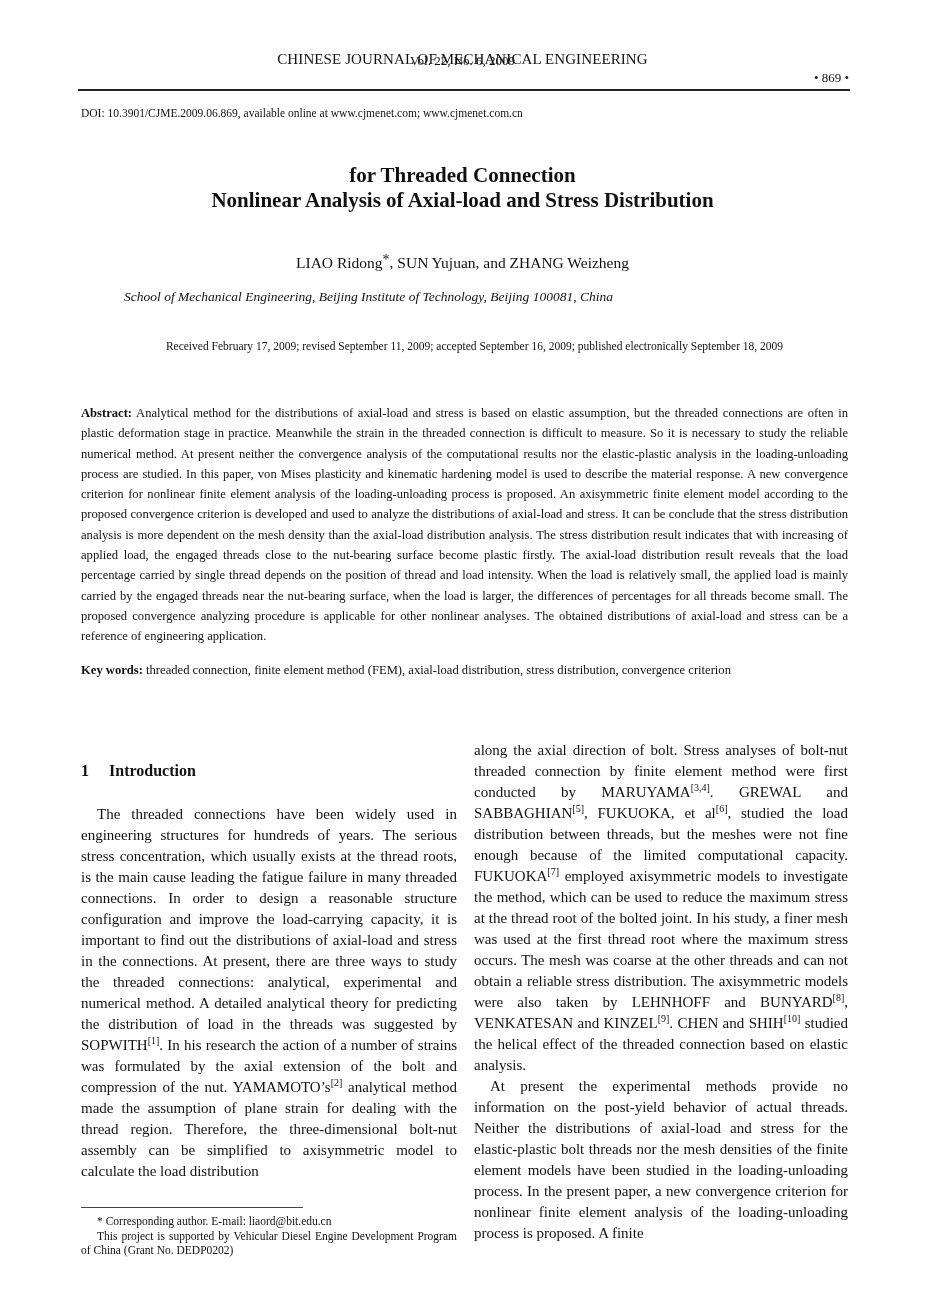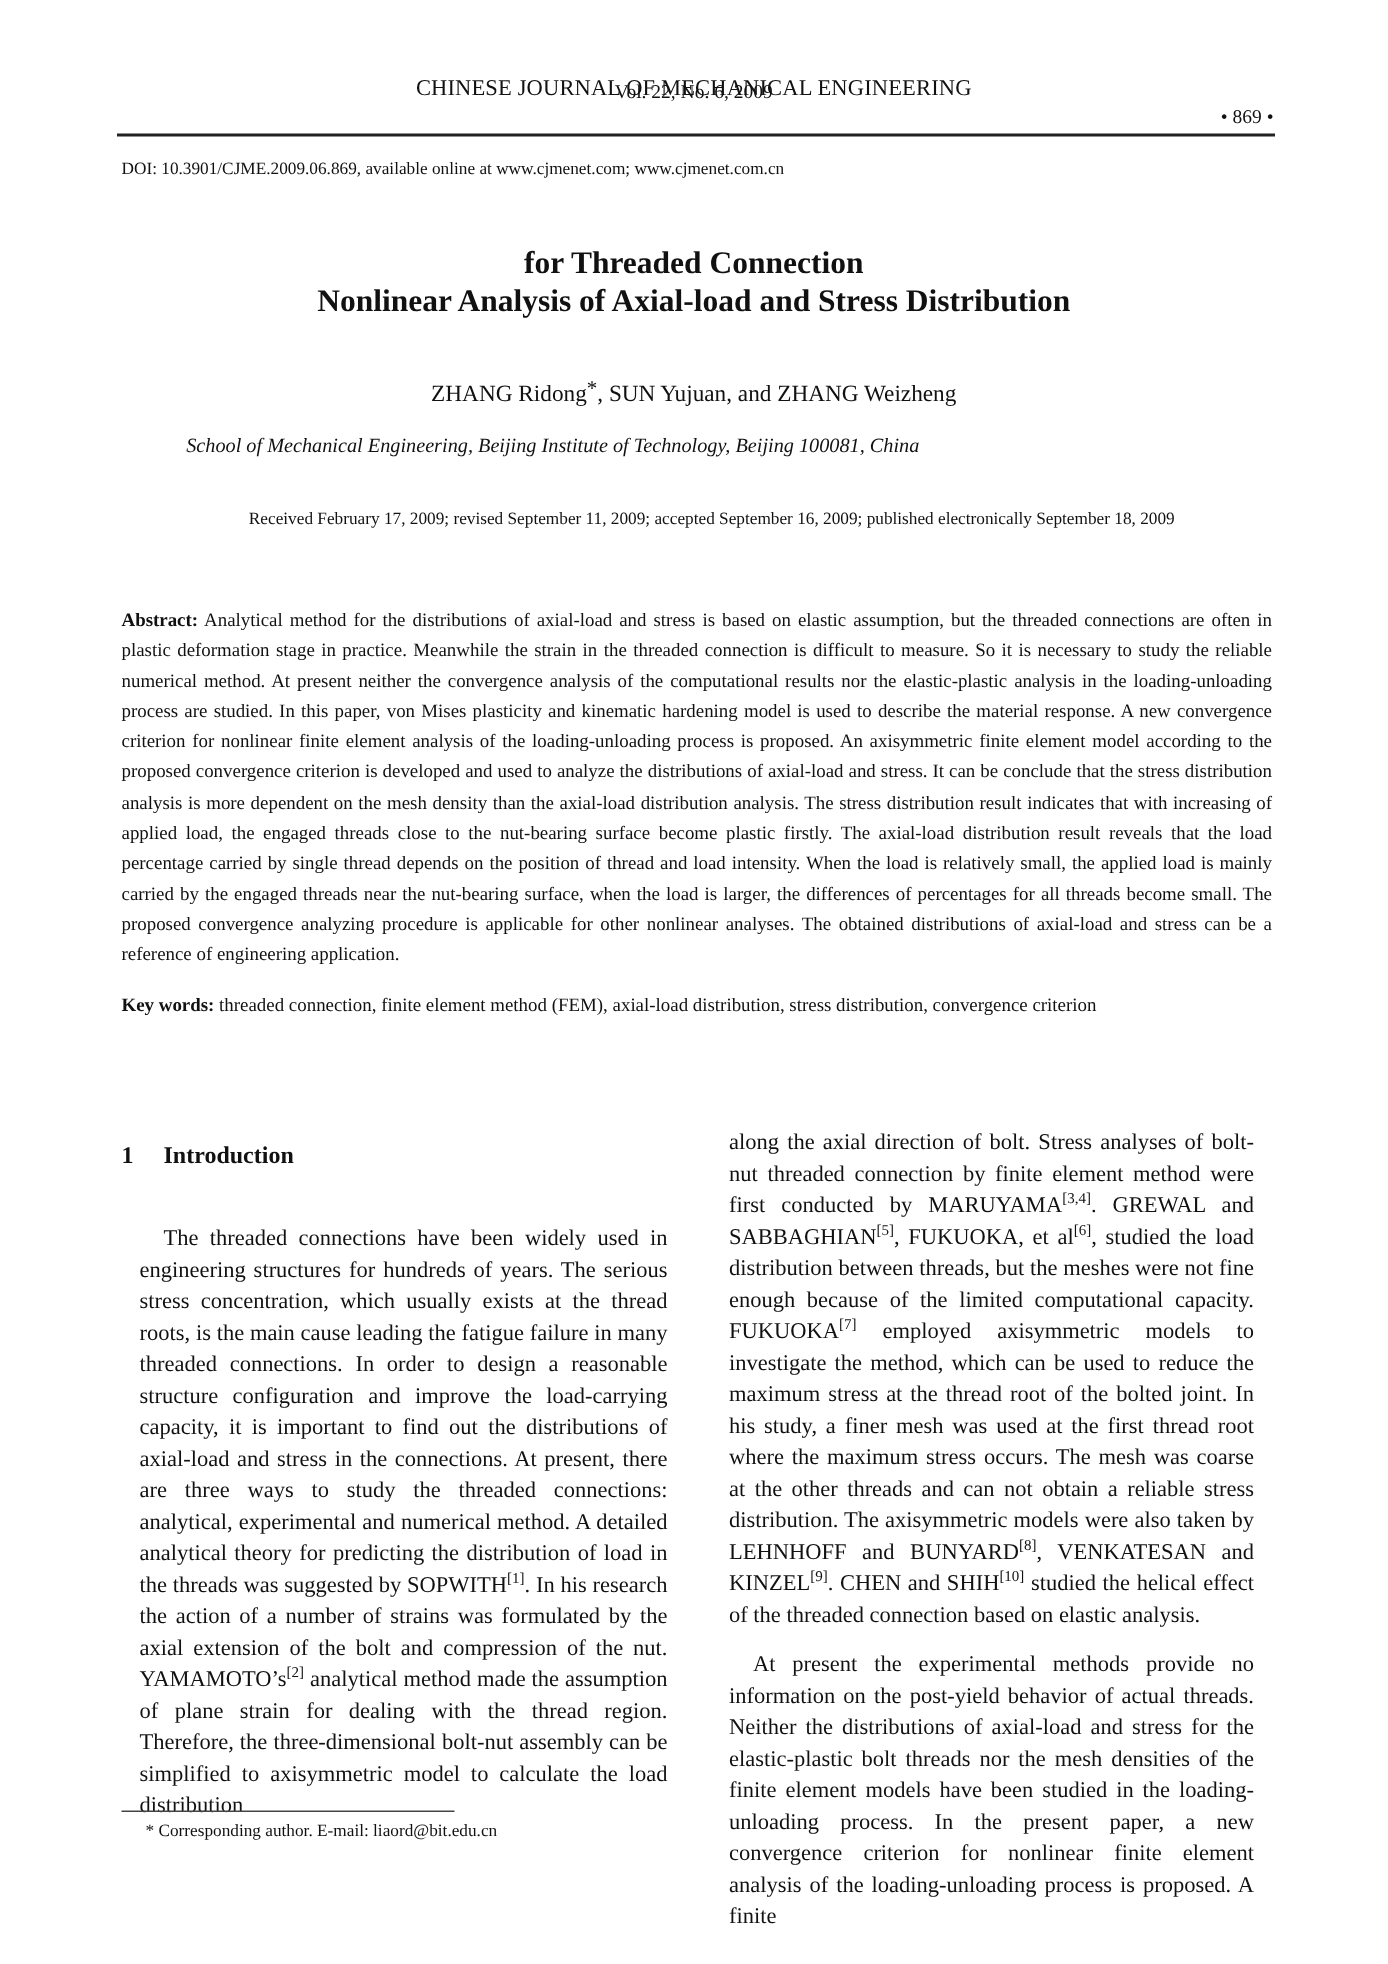--- a/index.html
+++ b/index.html
@@ -17,42 +17,42 @@
   .affil { left: 0; width: 737px; top: 289px; text-align: center; font-size: 13.5px; font-style: italic; }
   .received { left: 0; width: 925px; top: 340px; text-align: center; font-size: 11.5px; margin-left: 12px; }
   .abstract { left: 81px; width: 767px; top: 376px; font-size: 12.6px; line-height: 20.3px; text-align: justify; margin-top: 27px; }
   .keywords { left: 81px; width: 767px; top: 661px; font-size: 12.6px; line-height: 18px; }
   b.lbl { font-weight: bold; }
   .col { font-size: 15px; line-height: 21px; text-align: justify; }
   .col-left { left: 81px; width: 376px; font-family: Liberation Serif, serif; }
   .col-right { left: 474px; width: 374px; top: 740px; }
   .sec-head { left: 81px; top: 762px; font-size: 16px; font-weight: bold; }
   .sec-head .num { display: inline-block; width: 28px; }
-  .col p { margin: 12px; }
+  .col p { margin: 0; }
   .indent { text-indent: 16px; }
   .col sup { font-size: 10px; vertical-align: 6px; line-height: 0; }
   .fn-rule { left: 81px; width: 222px; top: 1207px; height: 1px; background: #444; }
   .footnotes { left: 81px; width: 376px; top: 1214px; font-size: 11.5px; line-height: 14.5px; text-align: justify; }
   .footnotes p { margin: 0; }
 </style>
 </head>
 <body>
 
 <div class="abs journal">CHINESE JOURNAL OF MECHANICAL ENGINEERING</div>
 <div class="abs volume">Vol. 22, No. 6, 2009</div>
 <div class="abs pageno">• 869 •</div>
 <div class="abs rule"></div>
 <div class="abs doi">DOI: 10.3901/CJME.2009.06.869, available online at www.cjmenet.com; www.cjmenet.com.cn</div>
 
 <div class="abs title">
   <div>for Threaded Connection</div>
   <div>Nonlinear Analysis of Axial-load and Stress Distribution</div>
 </div>
 
-<div class="abs authors"><span>ZHANG Ridong</span><sup>*</sup><span>, SUN Yujuan, and ZHANG Weizheng</span></div>
+<div class="abs authors"><span>LIAO Ridong</span><sup>*</sup><span>, SUN Yujuan, and ZHANG Weizheng</span></div>
 
 <div class="abs affil">School of Mechanical Engineering, Beijing Institute of Technology, Beijing 100081, China</div>
 
 <div class="abs received">Received February 17, 2009; revised September 11, 2009; accepted September 16, 2009; published electronically September 18, 2009</div>
 
 <div class="abs abstract"><b class="lbl">Abstract:</b> <span>Analytical method for the distributions of axial-load and stress is based on elastic assumption, but the threaded connections are often in plastic deformation stage in practice. Meanwhile the strain in the threaded connection is difficult to measure. So it is necessary to study the reliable numerical method. At present neither the convergence analysis of the computational results nor the elastic-plastic analysis in the loading-unloading process are studied. In this paper, von Mises plasticity and kinematic hardening model is used to describe the material response. A new convergence criterion for nonlinear finite element analysis of the loading-unloading process is proposed. An axisymmetric finite element model according to the proposed convergence criterion is developed and used to analyze the distributions of axial-load and stress. It can be conclude that the stress distribution analysis is more dependent on the mesh density than the axial-load distribution analysis. The stress distribution result indicates that with increasing of applied load, the engaged threads close to the nut-bearing surface become plastic firstly. The axial-load distribution result reveals that the load percentage carried by single thread depends on the position of thread and load intensity. When the load is relatively small, the applied load is mainly carried by the engaged threads near the nut-bearing surface, when the load is larger, the differences of percentages for all threads become small. The proposed convergence analyzing procedure is applicable for other nonlinear analyses. The obtained distributions of axial-load and stress can be a reference of engineering application.</span></div>
 
 <div class="abs keywords"><b class="lbl">Key words:</b> <span>threaded connection, finite element method (FEM), axial-load distribution, stress distribution, convergence criterion</span></div>
 
 <div class="abs sec-head"><span class="num">1</span><span>Introduction</span></div>
@@ -62,13 +62,14 @@
 </div>
 
 <div class="abs col col-right">
   <p><span>along the axial direction of bolt. Stress analyses of bolt-nut threaded connection by finite element method were first conducted by MARUYAMA</span><sup>[3,4]</sup><span>. GREWAL and SABBAGHIAN</span><sup>[5]</sup><span>, FUKUOKA, et al</span><sup>[6]</sup><span>, studied the load distribution between threads, but the meshes were not fine enough because of the limited computational capacity. FUKUOKA</span><sup>[7]</sup><span> employed axisymmetric models to investigate the method, which can be used to reduce the maximum stress at the thread root of the bolted joint. In his study, a finer mesh was used at the first thread root where the maximum stress occurs. The mesh was coarse at the other threads and can not obtain a reliable stress distribution. The axisymmetric models were also taken by LEHNHOFF and BUNYARD</span><sup>[8]</sup><span>, VENKATESAN and KINZEL</span><sup>[9]</sup><span>. CHEN and SHIH</span><sup>[10]</sup><span> studied the helical effect of the threaded connection based on elastic analysis.</span></p>
   <p class="indent">At present the experimental methods provide no information on the post-yield behavior of actual threads. Neither the distributions of axial-load and stress for the elastic-plastic bolt threads nor the mesh densities of the finite element models have been studied in the loading-unloading process. In the present paper, a new convergence criterion for nonlinear finite element analysis of the loading-unloading process is proposed. A finite</p>
 </div>
 
 <div class="abs fn-rule"></div>
 <div class="abs footnotes">
   <p class="indent">* Corresponding author. E-mail: liaord@bit.edu.cn</p>
+  <p class="indent">This project is supported by Vehicular Diesel Engine Development Program of China (Grant No. DEDP0202)</p>
 </div>
 
 </body></html>

